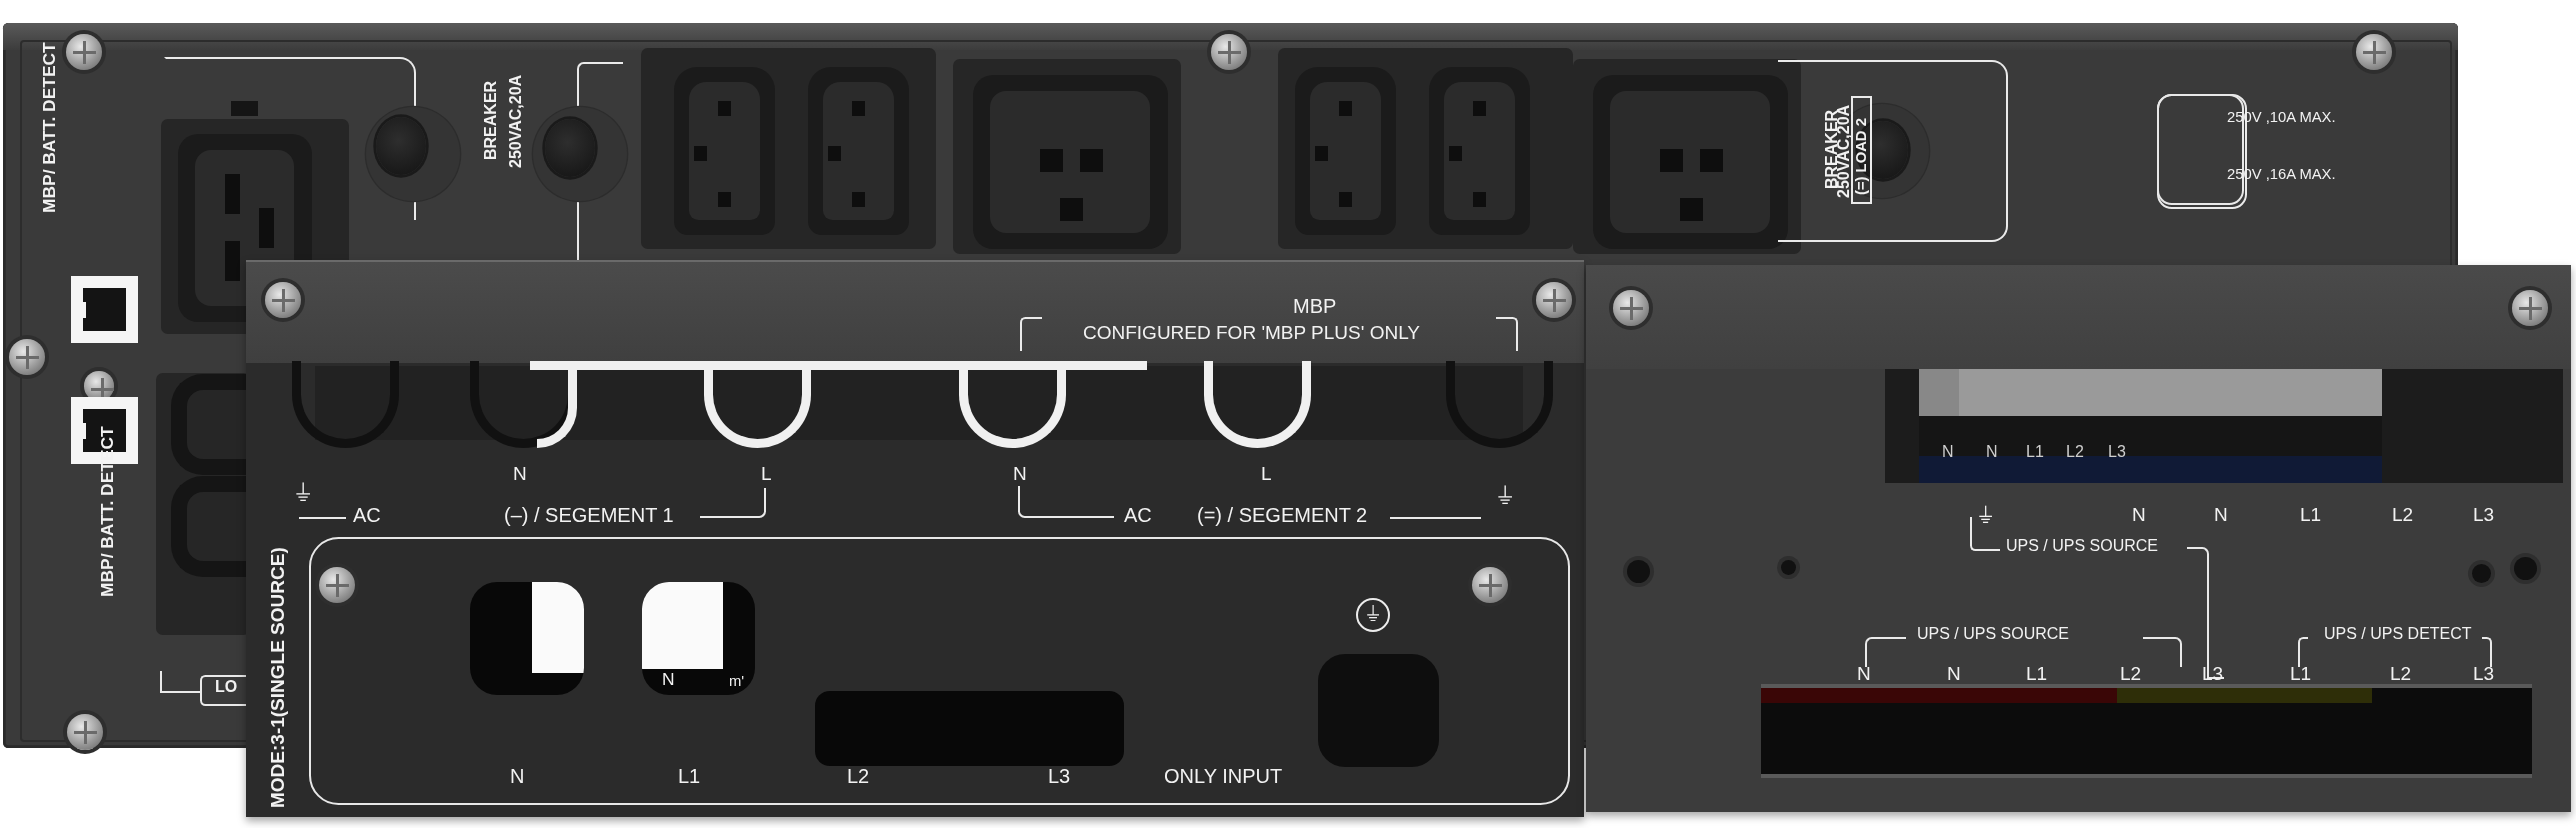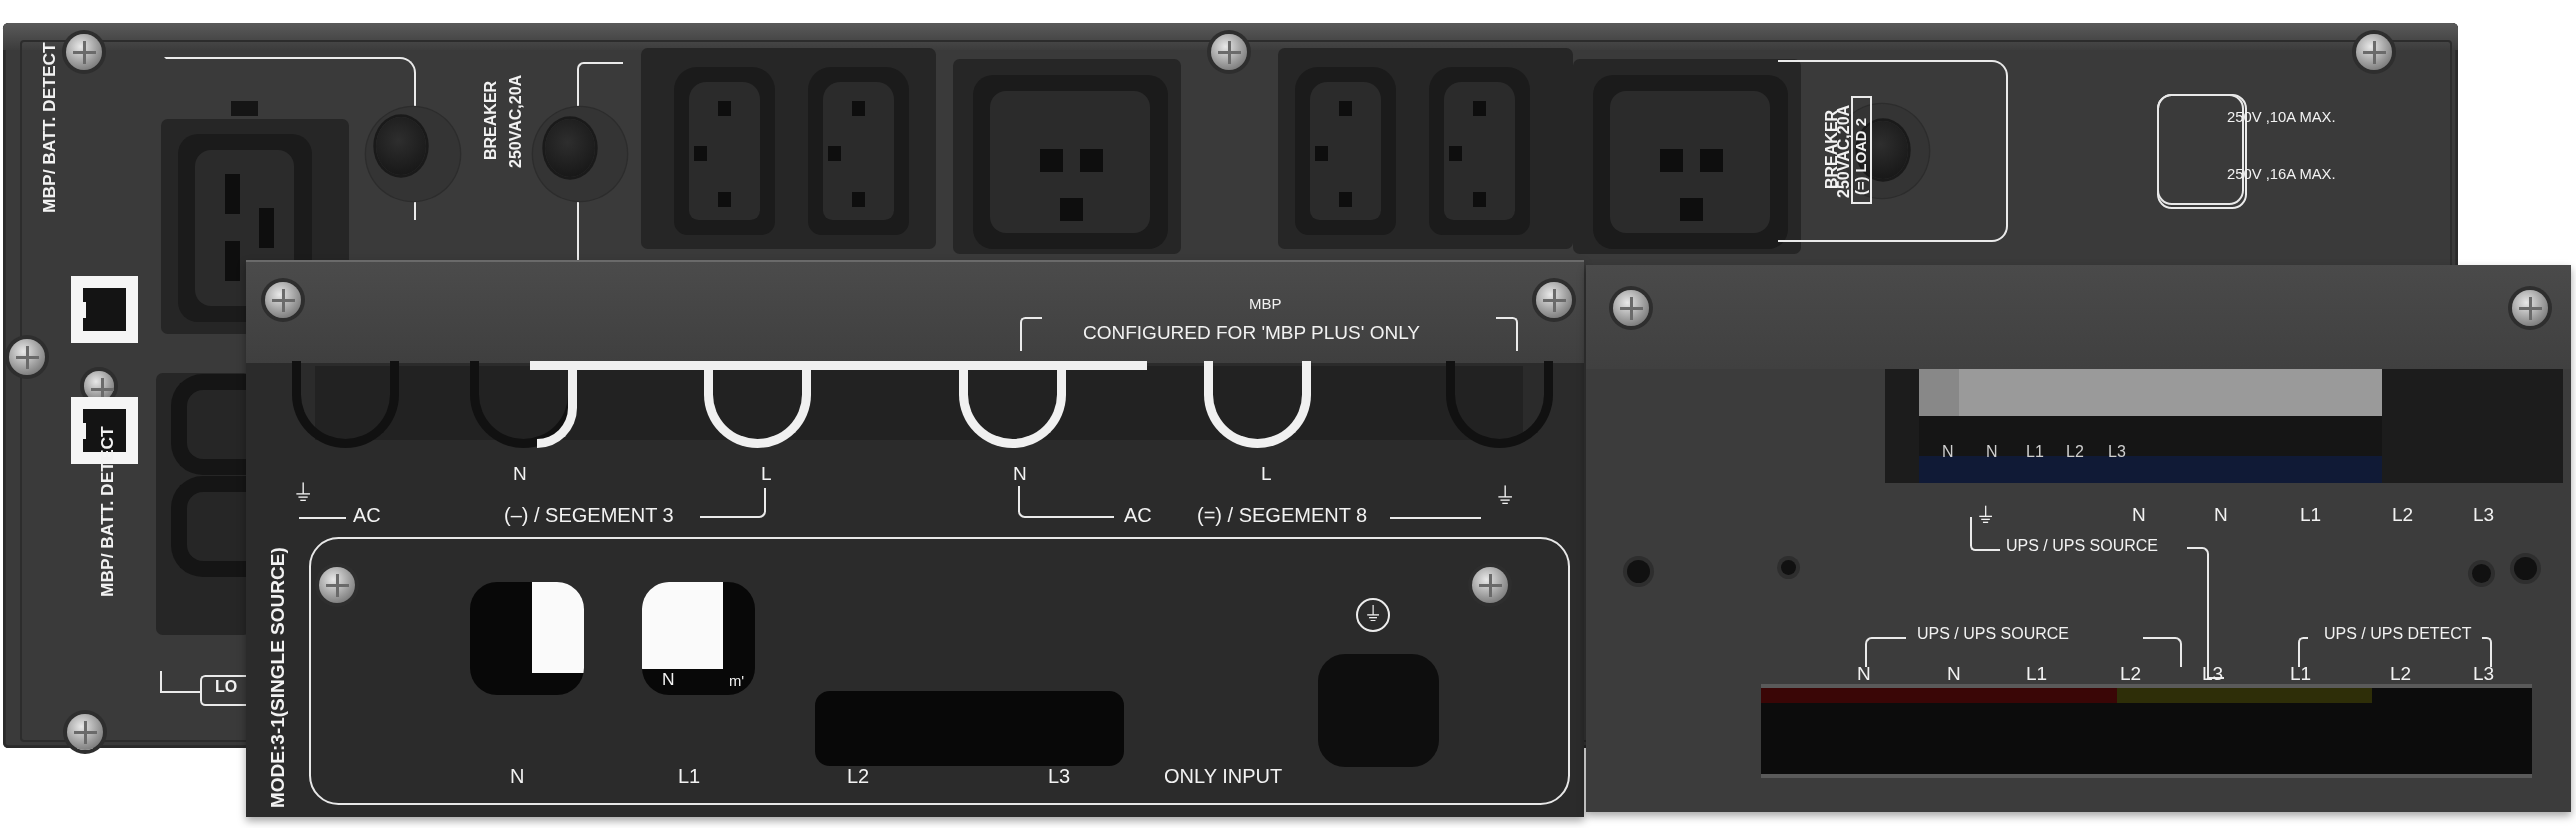--- a/index.html
+++ b/index.html
@@ -148,21 +148,21 @@
 
 <div class="line" style="left:2157px;top:94px;width:84px;height:111px;border-width:2.7px;border-radius:14.8px;width:86px;"></div>
 <div class="abs" style="left:2157px;top:94px;width:87px;height:111px;border:2.7px solid #e8e8e8;border-radius:14.8px;box-sizing:border-box"></div>
 <div class="lbl" style="left:2227px;top:109px;font-size:14.8px">250V ,10A MAX.</div>
 <div class="lbl" style="left:2227px;top:166px;font-size:14.8px">250V ,16A MAX.</div>
 
 <div class="mbp"></div>
 <div class="mbp-bar"></div>
 <div class="screw" style="left:265px;top:282px"></div>
 <div class="screw" style="left:1536px;top:282px"></div>
-<div class="lbl" style="left:1249px;top:295px;font-size:15px">MBP</div>
+<div class="lbl" style="left:1293px;top:295px;font-size:20px">MBP</div>
 <div class="lbl" style="left:1083px;top:322px;font-size:19px">CONFIGURED FOR 'MBP PLUS' ONLY</div>
 <div class="line" style="left:1020px;top:317px;width:20px;height:32px;border-top-width:2.7px;border-left-width:2.7px;border-radius:5.4px 0 0 0;"></div>
 <div class="line" style="left:1496px;top:317px;width:20px;height:32px;border-top-width:2.7px;border-right-width:2.7px;border-radius:0 5.4px 0 0;"></div>
 
 <div class="terminal-strip"></div>
 <div class="abs" style="left:530px;top:361px;width:617px;height:9.4px;background:#f0f0f0"></div>
 <div class="loop dark" style="left:292px;top:361px"></div>
 <div class="loop" style="left:470px;top:361px;border-color:#111"></div>
 <div class="abs" style="left:537px;top:361px;width:40px;height:87px;border:9.4px solid #f0f0f0;border-left:none;border-top:none;border-radius:0 0 40px 0;box-sizing:border-box"></div>
 <div class="loop" style="left:704px;top:361px"></div>
@@ -171,26 +171,26 @@
 <div class="loop dark" style="left:1446px;top:361px"></div>
 
 <div class="lbl" style="left:513px;top:463px;font-size:19px">N</div>
 <div class="lbl" style="left:761px;top:463px;font-size:19px">L</div>
 <div class="lbl" style="left:1013px;top:463px;font-size:19px">N</div>
 <div class="lbl" style="left:1261px;top:463px;font-size:19px">L</div>
 
 <div class="lbl" style="left:295px;top:480px;font-size:23px">⏚</div>
 <div class="line" style="left:299px;top:517px;width:47px;height:0;border-top-width:2.7px"></div>
 <div class="lbl" style="left:353px;top:504px;font-size:20px">AC</div>
-<div class="lbl" style="left:504px;top:504px;font-size:20px">(–) / SEGEMENT 3</div>
+<div class="lbl" style="left:504px;top:504px;font-size:20px">(–) / SEGEMENT 1</div>
 <div class="line" style="left:700px;top:488px;width:64px;height:28px;border-bottom-width:2.7px;border-right-width:2.7px;border-radius:0 0 6.7px 0"></div>
 
 <div class="line" style="left:1018px;top:486px;width:94px;height:30px;border-left-width:2.7px;border-bottom-width:2.7px;border-radius:0 0 0 6.7px"></div>
 <div class="lbl" style="left:1124px;top:504px;font-size:20px">AC</div>
-<div class="lbl" style="left:1197px;top:504px;font-size:20px">(=) / SEGEMENT 8</div>
+<div class="lbl" style="left:1197px;top:504px;font-size:20px">(=) / SEGEMENT 2</div>
 <div class="line" style="left:1390px;top:517px;width:91px;height:0;border-top-width:2.7px"></div>
 <div class="lbl" style="left:1497px;top:483px;font-size:23px">⏚</div>
 
 <div class="inner-box"></div>
 <div class="lbl vert" style="left:267px;top:808px;font-size:19px;font-weight:bold">MODE:3-1(SINGLE SOURCE)</div>
 <div class="screw" style="left:319px;top:567px"></div>
 <div class="screw" style="left:1472px;top:567px"></div>
 
 <div class="window" style="left:470px;top:582px;width:114px;height:113px">
   <div class="abs" style="left:62px;top:0;width:54px;height:91px;background:#fafafa"></div>

